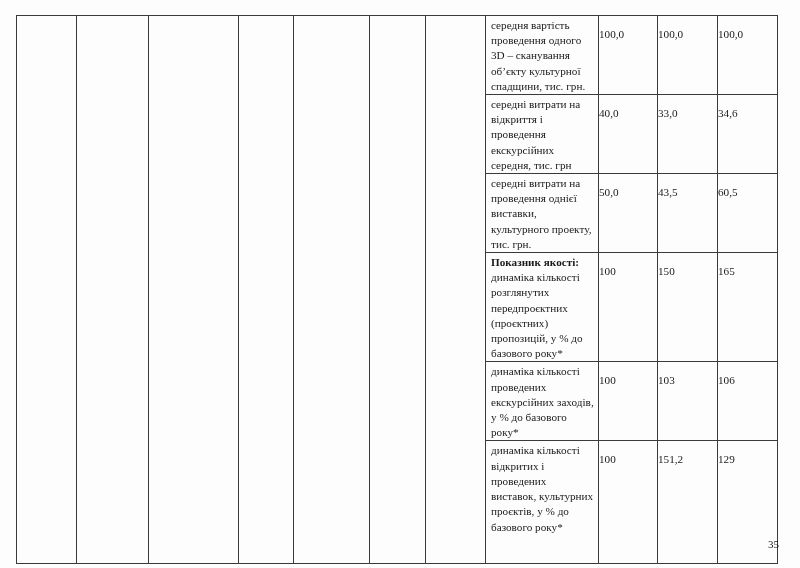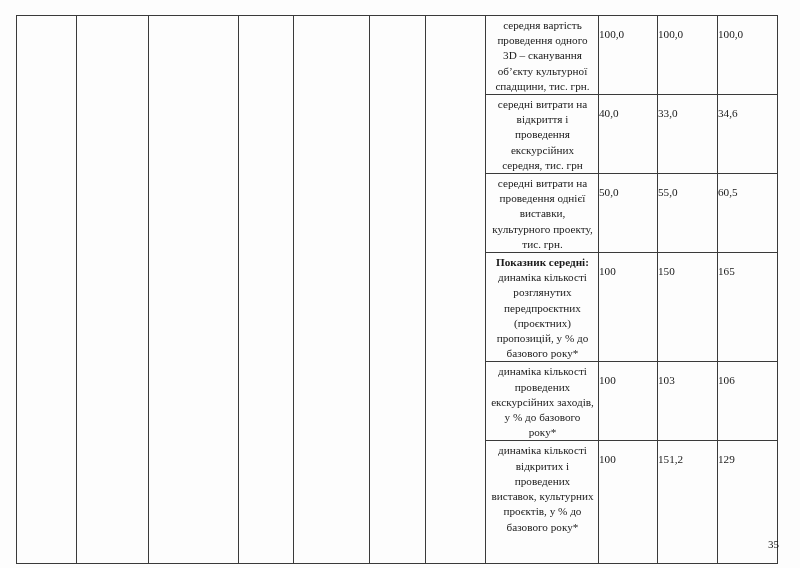--- a/index.html
+++ b/index.html
@@ -9,21 +9,21 @@
   }
   .page { position: absolute; left: 0; top: 0; width: 800px; height: 568px; }
   table.doc-table {
     position: absolute; left: 16px; top: 15px;
     border-collapse: collapse; table-layout: fixed;
     width: 761px;
   }
   table.doc-table td {
     border: 1px solid #3a3a3a; vertical-align: top; padding: 0; font-size: 11.2px; line-height: 15.2px;
   }
-  td.indicator { padding: 2px 4px 0 5px !important; text-align: center; }
+  td.indicator { padding: 2px 4px 0 5px !important; text-align: left; }
   td.val { text-align: left; padding-top: 11px !important; font-size: 11.5px; }
   td.indicator b { font-weight: bold; }
   .page-number {
     position: absolute; left: 768px; top: 538px; font-size: 11px;
   }
 </style>
 </head>
 <body>
 
 <div class="page">
@@ -60,26 +60,26 @@
       <tr style="height:68px">
         <td class="indicator"><span>середні витрати на відкриття і проведення екскурсійних середня, тис. грн</span></td>
         <td class="val">40,0</td>
         <td class="val">33,0</td>
         <td class="val">34,6</td>
       </tr>
 
       <tr style="height:73px">
         <td class="indicator"><span>середні витрати на проведення однієї виставки, культурного проекту, тис. грн.</span></td>
         <td class="val">50,0</td>
-        <td class="val">55,0</td>
+        <td class="val">43,5</td>
         <td class="val">60,5</td>
       </tr>
 
       <tr style="height:96px">
-        <td class="indicator"><b>Показник середні:</b><br><span>динаміка кількості розглянутих передпроєктних (проєктних) пропозицій,  у % до базового року*</span></td>
+        <td class="indicator"><b>Показник якості:</b><br><span>динаміка кількості розглянутих передпроєктних (проєктних) пропозицій,  у % до базового року*</span></td>
         <td class="val">100</td>
         <td class="val">150</td>
         <td class="val">165</td>
       </tr>
 
       <tr style="height:72px">
         <td class="indicator"><span>динаміка кількості проведених екскурсійних заходів, у % до базового року*</span></td>
         <td class="val">100</td>
         <td class="val">103</td>
         <td class="val">106</td>

